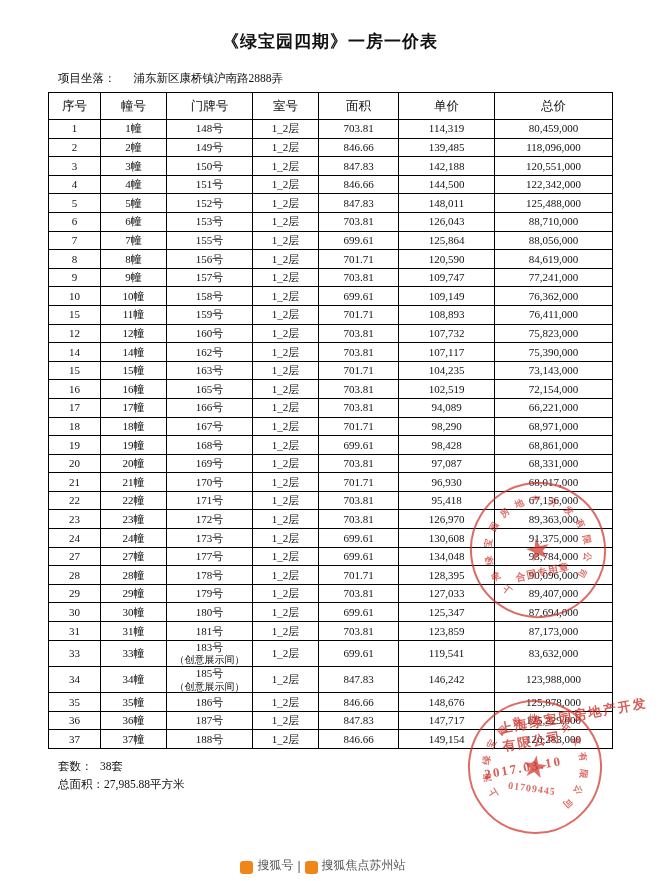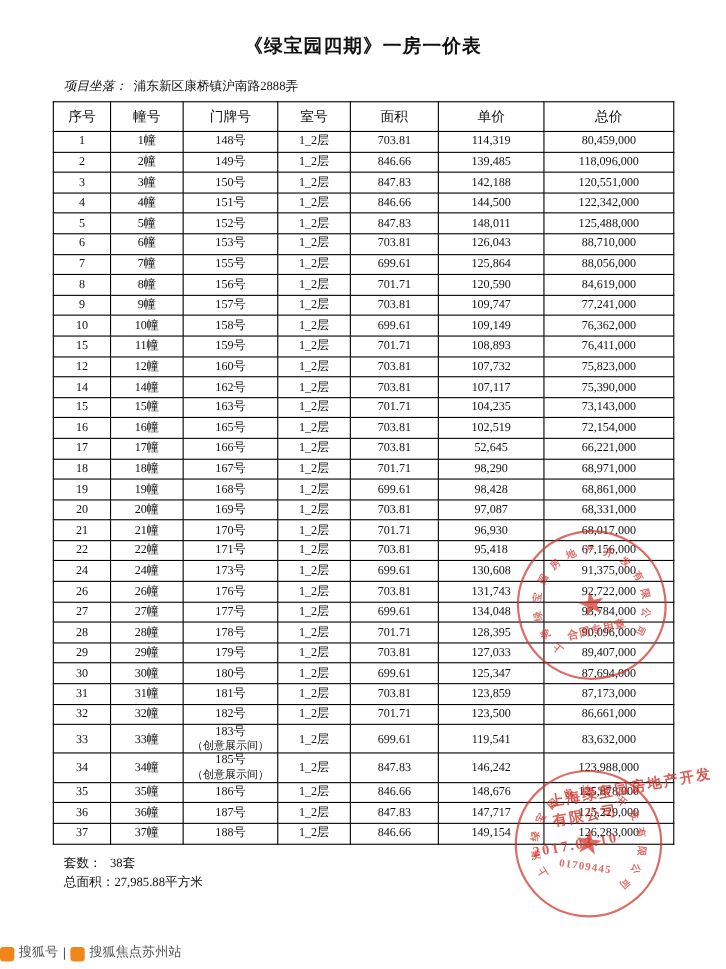--- a/index.html
+++ b/index.html
@@ -30,21 +30,21 @@
     padding-top: 30px;
     padding-bottom: 18px;
     font-family: "Liberation Serif", serif;
   }
   .subtitle-row {
     font-size: 11.5px;
     padding-left: 10px;
     padding-bottom: 6px;
     white-space: nowrap;
   }
-  .subtitle-label { margin-right: 6px; font-style: italic; }
+  .subtitle-label { margin-right: 18px; }
   table.price-table {
     border-collapse: collapse;
     width: 564px;
     table-layout: fixed;
     font-size: 11px;
   }
   table.price-table th,
   table.price-table td {
     border: 1px solid #000000;
     text-align: center;
@@ -144,21 +144,21 @@
   }
   .stamp-line-2 {
     left: 484px; top: 760px;
     transform: rotate(-10deg);
   }
   .footer-bar {
     position: absolute;
     left: 0;
     bottom: 6px;
     width: 660px;
-    text-align: left;
+    text-align: center;
     padding-right: 14px;
     box-sizing: border-box;
     font-size: 12px;
     color: #555555;
     font-family: "Liberation Sans", sans-serif;
   }
   .footer-bar .fx {
     display: inline-flex;
     align-items: center;
     gap: 4px;
@@ -339,21 +339,21 @@
           <td>703.81</td>
           <td>102,519</td>
           <td>72,154,000</td>
         </tr>
         <tr>
           <td>17</td>
           <td>17幢</td>
           <td>166号</td>
           <td>1_2层</td>
           <td>703.81</td>
-          <td>52,645</td>
+          <td>94,089</td>
           <td>66,221,000</td>
         </tr>
         <tr>
           <td>18</td>
           <td>18幢</td>
           <td>167号</td>
           <td>1_2层</td>
           <td>701.71</td>
           <td>98,290</td>
           <td>68,971,000</td>
@@ -388,38 +388,38 @@
         <tr>
           <td>22</td>
           <td>22幢</td>
           <td>171号</td>
           <td>1_2层</td>
           <td>703.81</td>
           <td>95,418</td>
           <td>67,156,000</td>
         </tr>
         <tr>
+          <td>23</td>
+          <td>23幢</td>
+          <td>172号</td>
+          <td>1_2层</td>
+          <td>703.81</td>
+          <td>126,970</td>
+          <td>89,363,000</td>
+        </tr>
+        <tr>
           <td>24</td>
           <td>24幢</td>
           <td>173号</td>
           <td>1_2层</td>
           <td>699.61</td>
           <td>130,608</td>
           <td>91,375,000</td>
         </tr>
         <tr>
-          <td>26</td>
-          <td>26幢</td>
-          <td>176号</td>
-          <td>1_2层</td>
-          <td>703.81</td>
-          <td>131,743</td>
-          <td>92,722,000</td>
-        </tr>
-        <tr>
           <td>27</td>
           <td>27幢</td>
           <td>177号</td>
           <td>1_2层</td>
           <td>699.61</td>
           <td>134,048</td>
           <td>93,784,000</td>
         </tr>
         <tr>
           <td>28</td>
@@ -449,29 +449,20 @@
           <td>87,694,000</td>
         </tr>
         <tr>
           <td>31</td>
           <td>31幢</td>
           <td>181号</td>
           <td>1_2层</td>
           <td>703.81</td>
           <td>123,859</td>
           <td>87,173,000</td>
-        </tr>
-        <tr>
-          <td>32</td>
-          <td>32幢</td>
-          <td>182号</td>
-          <td>1_2层</td>
-          <td>701.71</td>
-          <td>123,500</td>
-          <td>86,661,000</td>
         </tr>
         <tr>
           <td class="tall-cell">33</td>
           <td class="tall-cell">33幢</td>
           <td class="tall-cell">
             <span class="two-line">183号</span>
             <span class="note-small">（创意展示间）</span>
           </td>
           <td class="tall-cell">1_2层</td>
           <td class="tall-cell">699.61</td>

